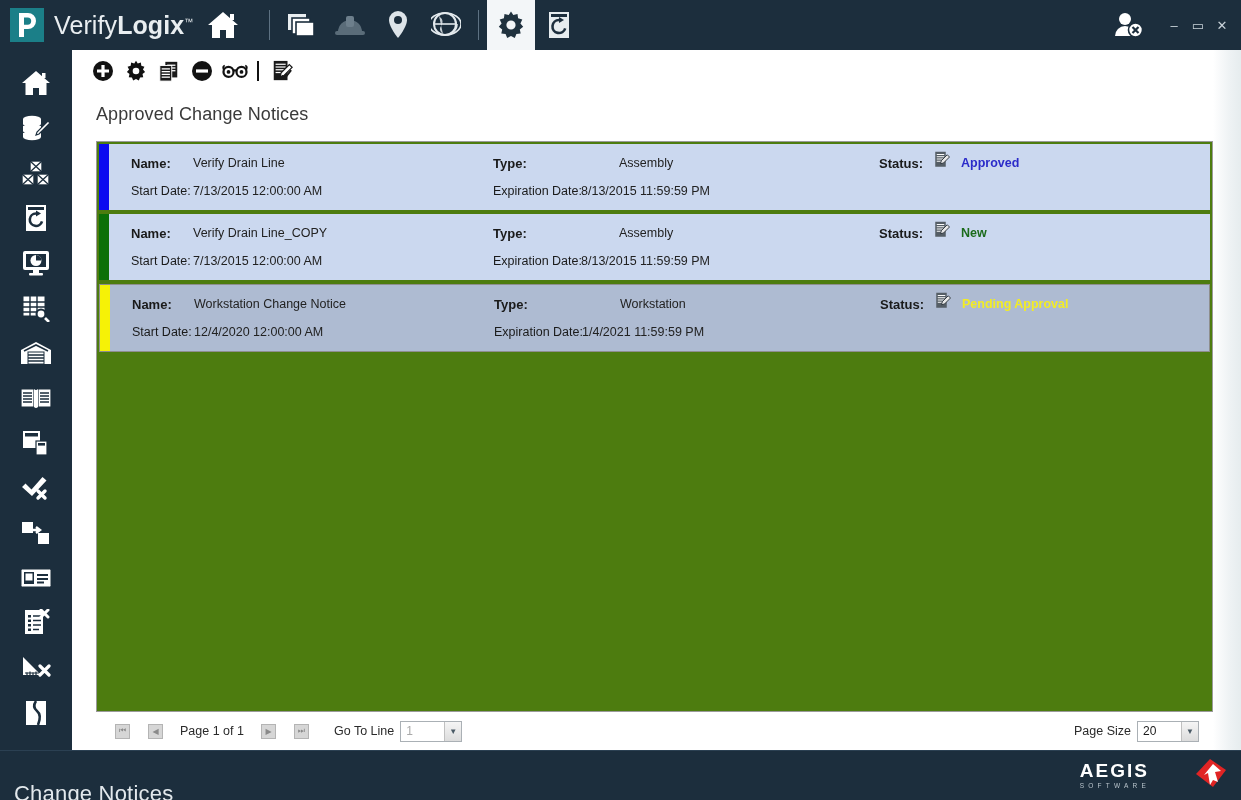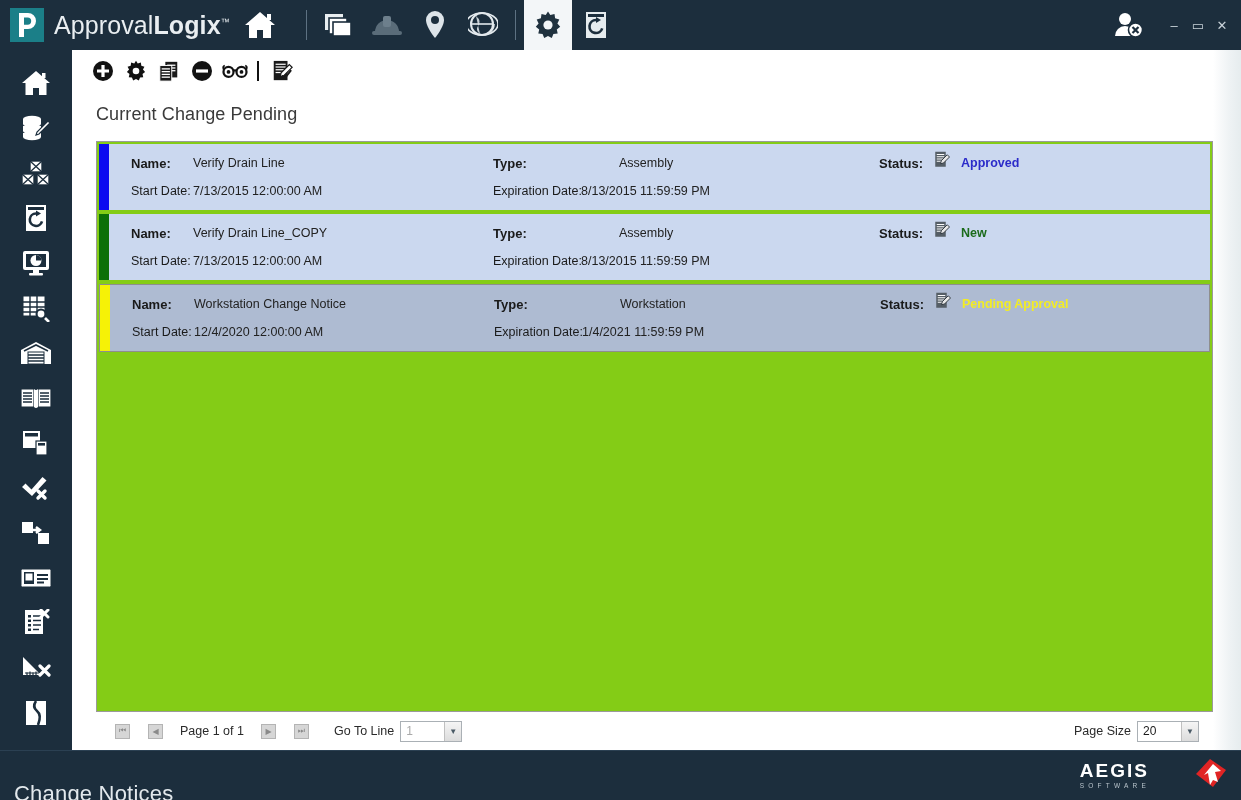--- a/index.html
+++ b/index.html
@@ -155,21 +155,21 @@
     font-size: 18px;
     color: #3a3a3a;
     font-weight: 400;
     padding: 12px 0 0 24px;
     letter-spacing: 0.1px;
   }
 
   .list-panel {
     margin: 16px 28px 0 24px;
     border: 1px solid #9a9a9a;
-    background: #84cc16;
+    background: #4d7c0f;
     flex: 1;
     min-height: 0;
     display: flex;
     flex-direction: column;
     position: relative;
     z-index: 2;
   }
   .list-scroll {
     flex: 1;
     overflow: hidden;
@@ -334,21 +334,21 @@
 <div class="app">
 
   <div class="topbar">
     <div class="brand">
       <div class="brand-logo">
         <svg width="34" height="34" viewBox="0 0 34 34" aria-hidden="true">
           <path d="M9 5 h9 a8 8 0 0 1 0 16 h-4 v8 h-5 z M14 9.5 v7.2 h3.6 a3.6 3.6 0 0 0 0 -7.2 z" fill="#ffffff"></path>
         </svg>
       </div>
       <div class="brand-text">
-        <span>Approval</span><b>Logix</b><span class="brand-tm">™</span>
+        <span>Verify</span><b>Logix</b><span class="brand-tm">™</span>
       </div>
       <div class="brand-home">
         <svg width="32" height="30" viewBox="0 0 32 30" aria-hidden="true">
           <path d="M16 2 L31 15 L27 15 L27 28 L19 28 L19 20 L13 20 L13 28 L5 28 L5 15 L1 15 Z" fill="#ffffff"></path>
           <rect x="23" y="4" width="4" height="6" fill="#ffffff"></rect>
         </svg>
       </div>
     </div>
 
     <div class="topnav">
@@ -599,21 +599,21 @@
             <rect x="5" y="4" width="11" height="1.3" fill="#ffffff"></rect>
             <rect x="5" y="7" width="11" height="1.3" fill="#ffffff"></rect>
             <rect x="5" y="10" width="11" height="1.3" fill="#ffffff"></rect>
             <rect x="5" y="13" width="7" height="1.3" fill="#ffffff"></rect>
             <path d="M20 5 l3 3 l-9 9 l-4 1 l1 -4 z" fill="#ffffff" stroke="#1a1a1a" stroke-width="1.4"></path>
             <path d="M12 17 l3 3 l7 -9" fill="none" stroke="#1a1a1a" stroke-width="2"></path>
           </svg>
         </div>
       </div>
 
-      <div class="page-title">Current Change Pending</div>
+      <div class="page-title">Approved Change Notices</div>
 
       <div class="list-panel">
         <div class="list-scroll">
 
           <div class="row">
             <div class="row-accent" style="background:#0b0bf0"></div>
             <div class="row-body">
               <div class="row-line">
                 <span class="fld-label bold col-name-label">Name:</span>
                 <span class="fld-value col-name-value">Verify Drain Line</span>

